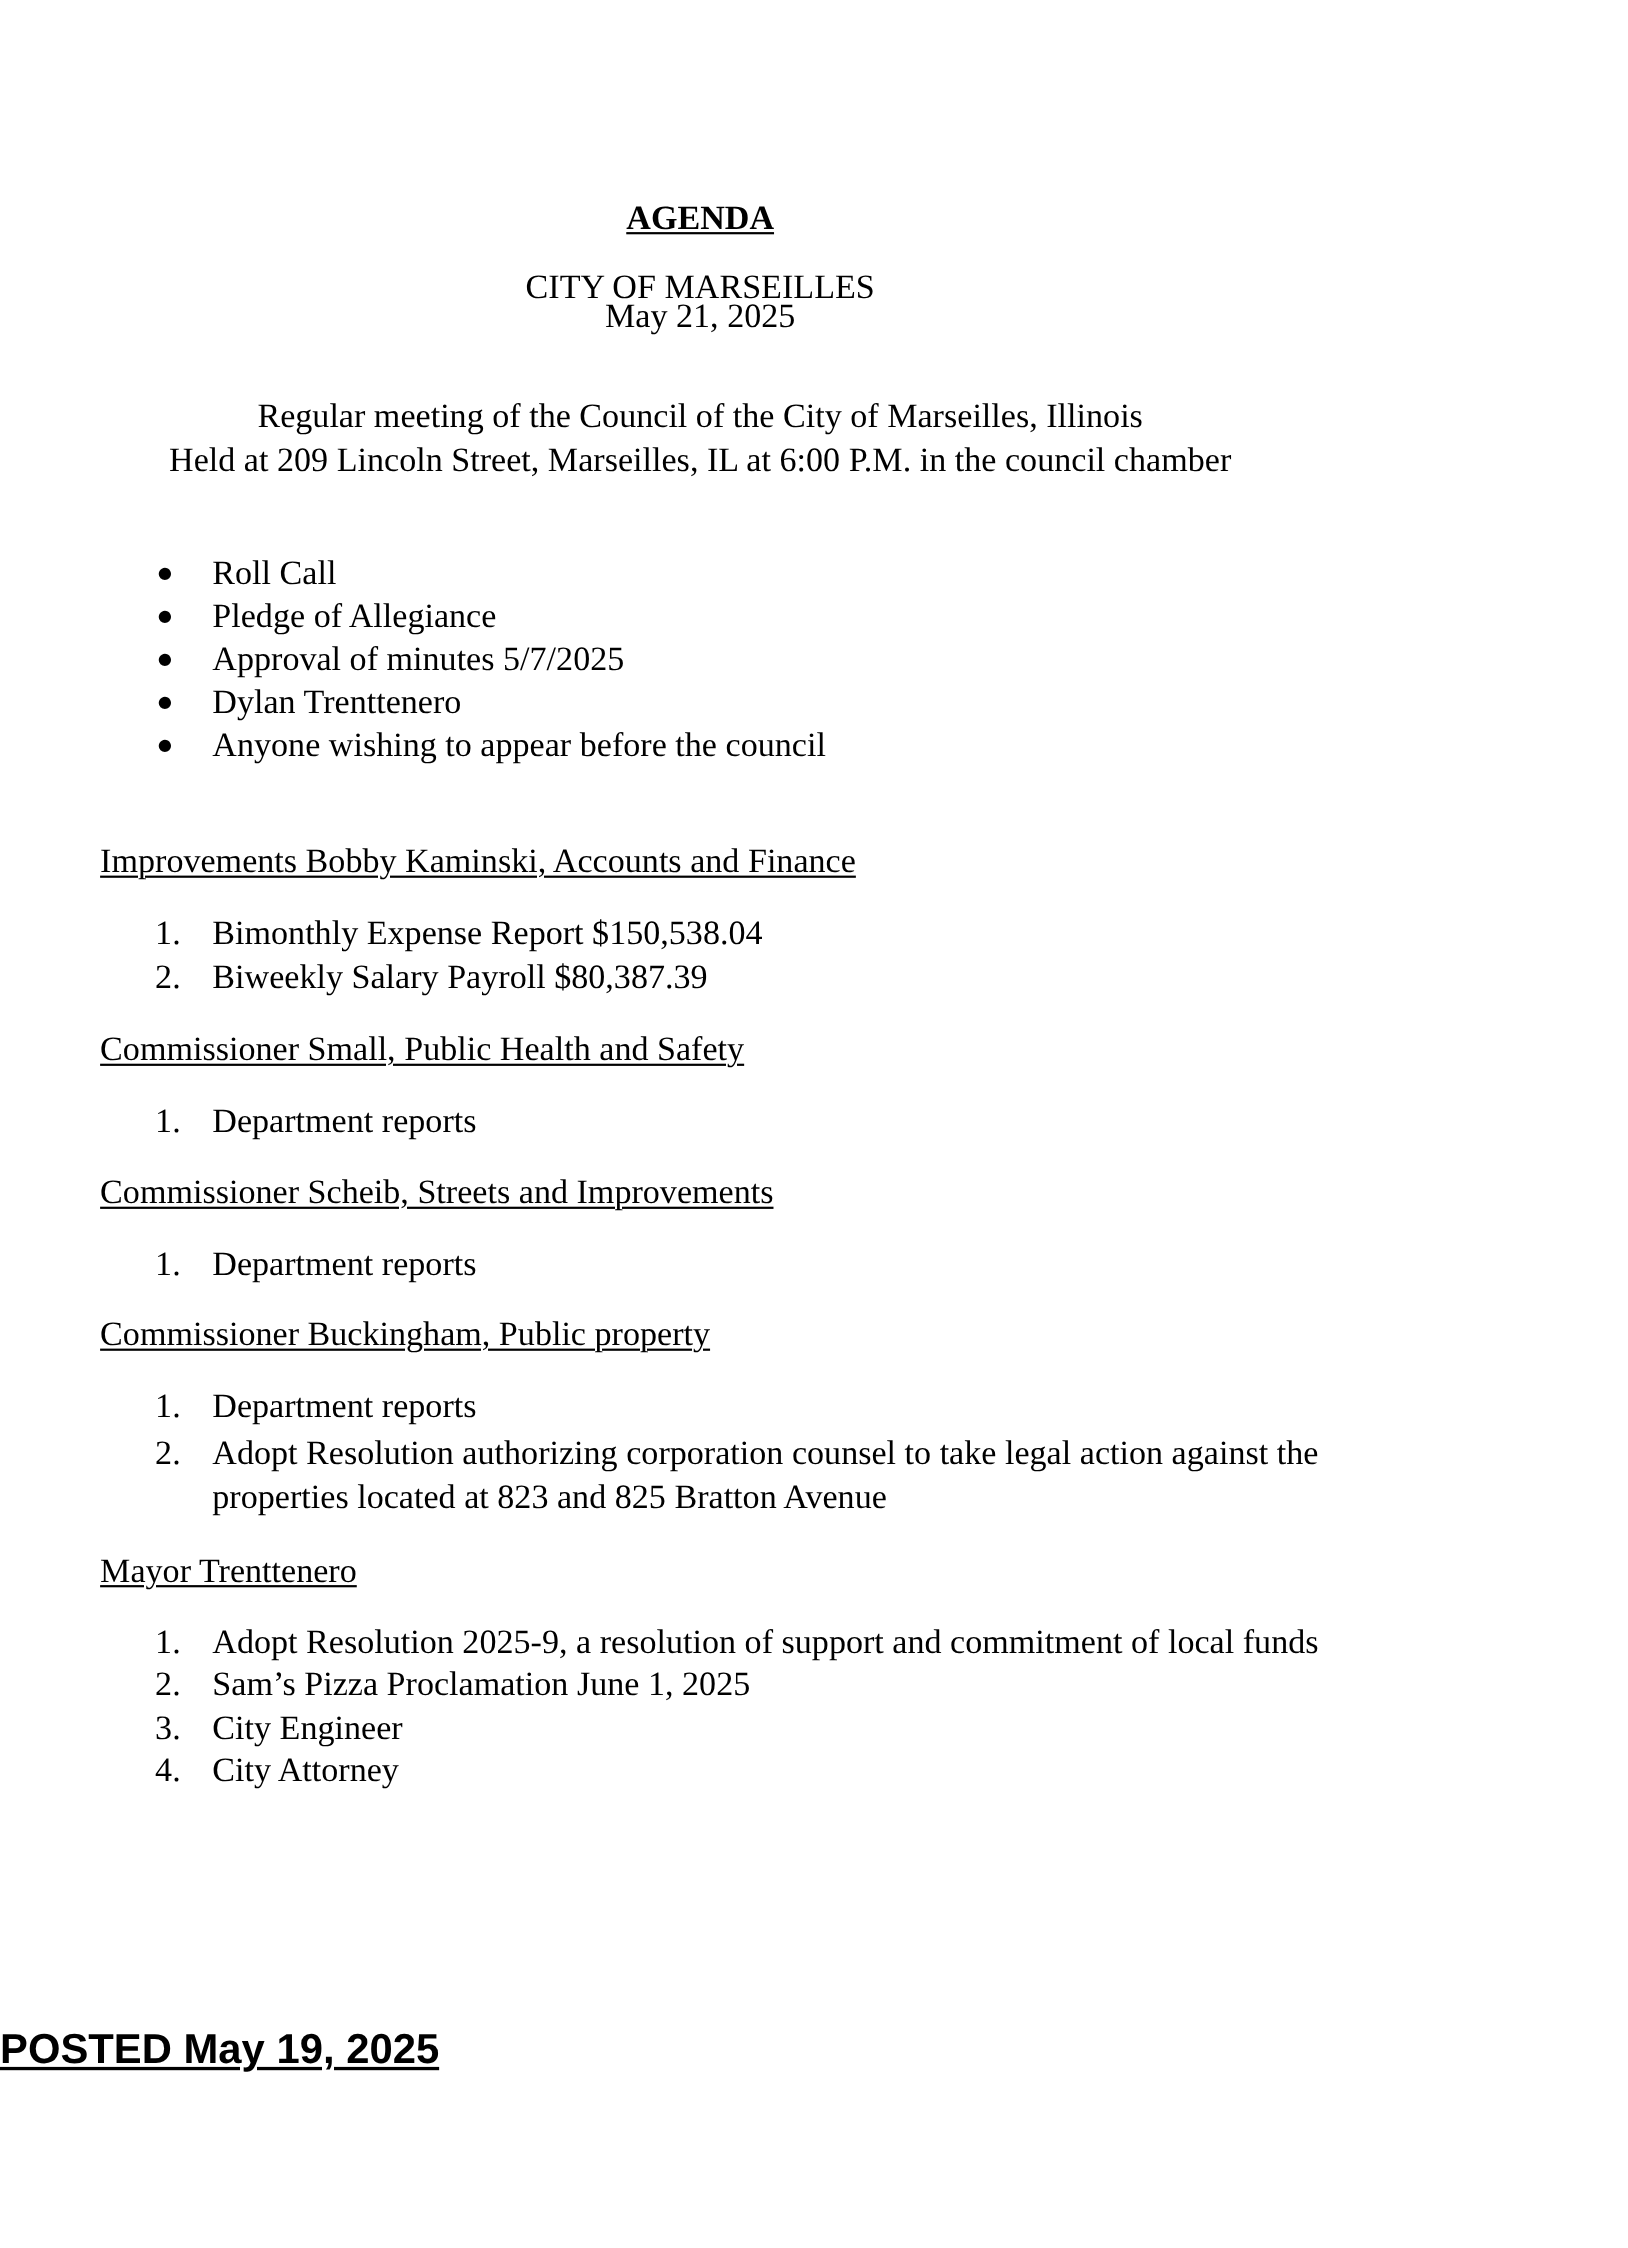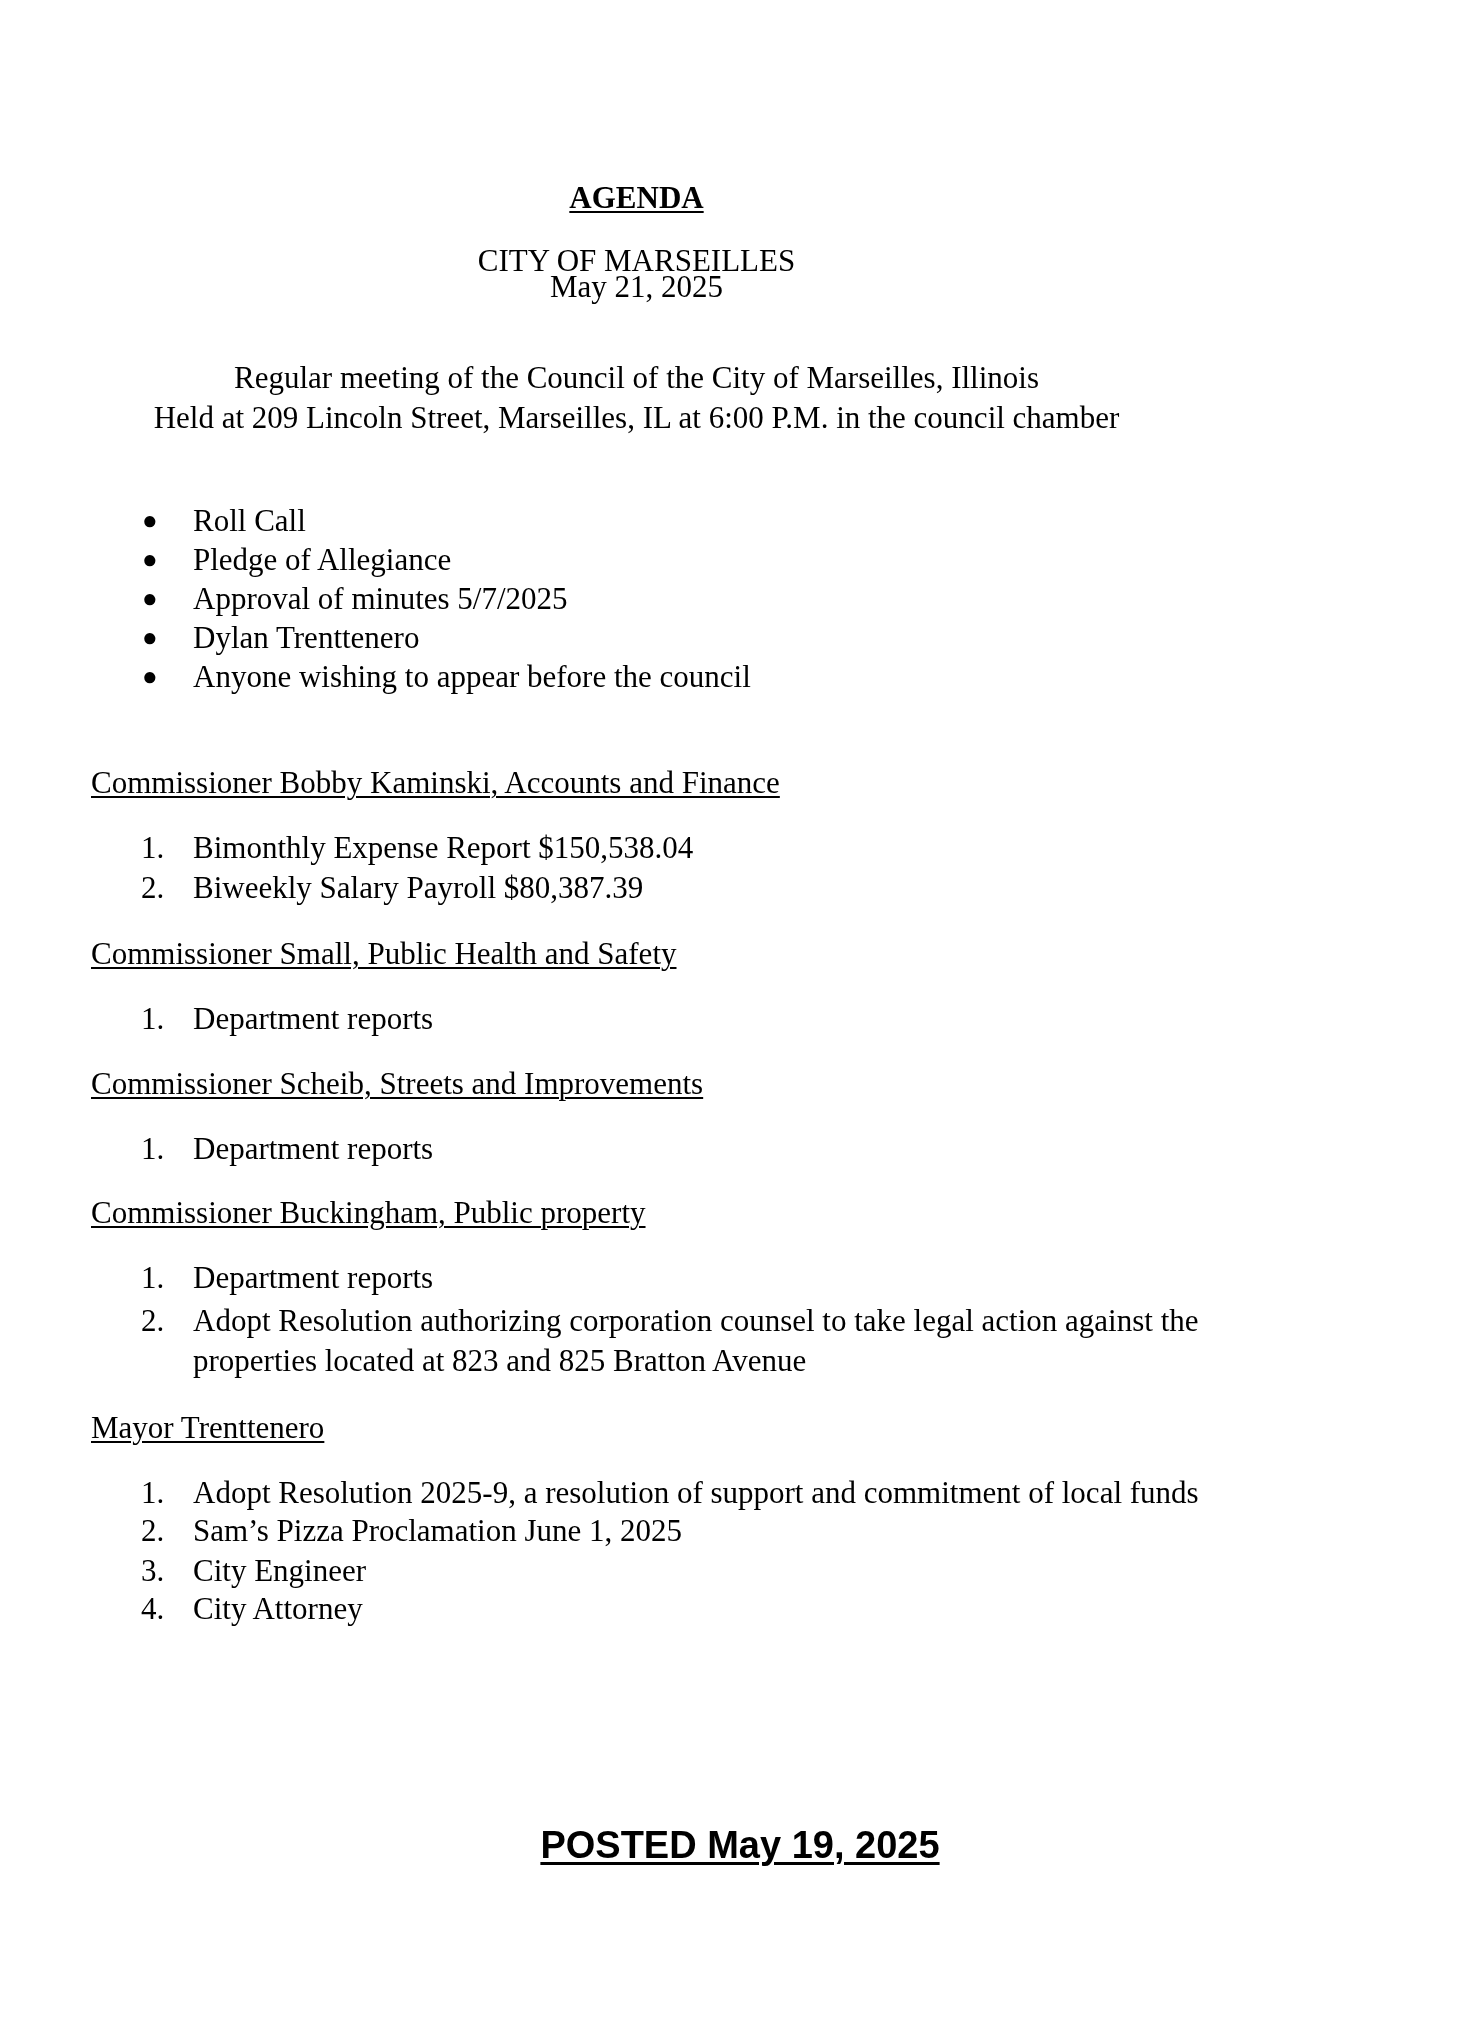--- a/index.html
+++ b/index.html
@@ -6,24 +6,24 @@
   body { width: 1480px; height: 2044px; position: relative; overflow: hidden;
          font-family: "Liberation Serif", "DejaVu Serif", serif; color: #000000; }
   .ln { position: absolute; font-size: 31px; line-height: 39px; white-space: nowrap; }
   .center { left: 0; width: 1273px; text-align: center; }
   .title { font-weight: bold; text-decoration: underline; text-decoration-thickness: 2px; text-underline-offset: 3px; }
   .heading { left: 91px; text-decoration: underline; text-decoration-thickness: 2px; text-underline-offset: 3px; }
   .bullet { position: absolute; left: 142px; font-size: 26px; }
   .btext { position: absolute; left: 193px; }
   .num { position: absolute; left: 141px; }
   .itext { position: absolute; left: 193px; }
-  .posted { position: absolute; left: 0; width: 1480px; text-align: center;
+  .posted { position: absolute; left: 0; width: 1480px; 
             font-family: "Liberation Sans", "DejaVu Sans", sans-serif; font-weight: bold;
             font-size: 38px; line-height: 44px; text-decoration: underline;
-            text-decoration-thickness: 3px; text-underline-offset: 4px; }
+            text-decoration-thickness: 3px; text-underline-offset: 4px; margin-top: 18px; }
 </style>
 </head>
 <body>
 
 <div class="ln center title" style="top:178px">AGENDA</div>
 <div class="ln center" style="top:241px">CITY OF MARSEILLES</div>
 <div class="ln center" style="top:267px">May 21, 2025</div>
 <div class="ln center" style="top:358px">Regular meeting of the Council of the City of Marseilles, Illinois</div>
 <div class="ln center" style="top:398px">Held at 209 Lincoln Street, Marseilles, IL at 6:00 P.M. in the council chamber</div>
 
@@ -44,21 +44,21 @@
     <span class="bullet">●</span>
     <span class="btext">Dylan Trenttenero</span>
   </div>
   <div class="ln" style="top:657px;left:0">
     <span class="bullet">●</span>
     <span class="btext">Anyone wishing to appear before the council</span>
   </div>
 </div>
 
 <div>
-  <div class="ln heading" style="top:763px">Commissioner Bobby Kaminski, Accounts and Finance</div>
+  <div class="ln heading" style="top:763px">Improvements Bobby Kaminski, Accounts and Finance</div>
   <div class="ln" style="top:828px;left:0">
     <span class="num">1.</span>
     <span class="itext">Bimonthly Expense Report $150,538.04</span>
   </div>
   <div class="ln" style="top:868px;left:0">
     <span class="num">2.</span>
     <span class="itext">Biweekly Salary Payroll $80,387.39</span>
   </div>
 </div>
 

